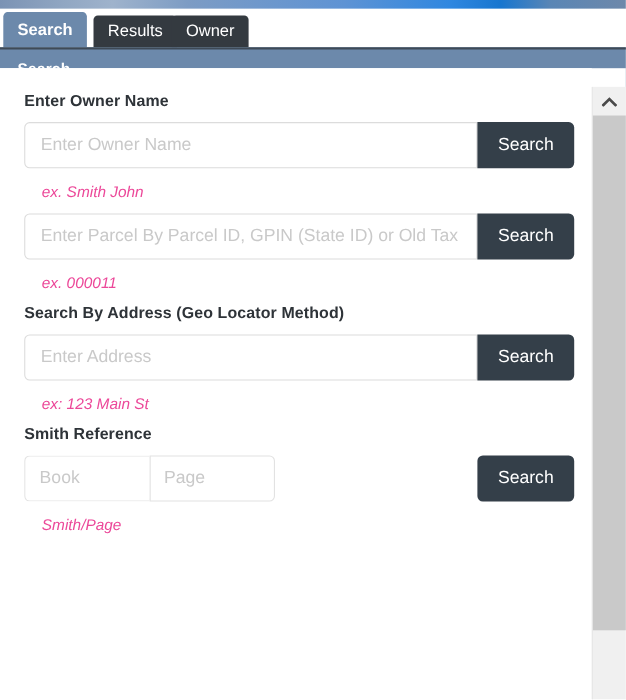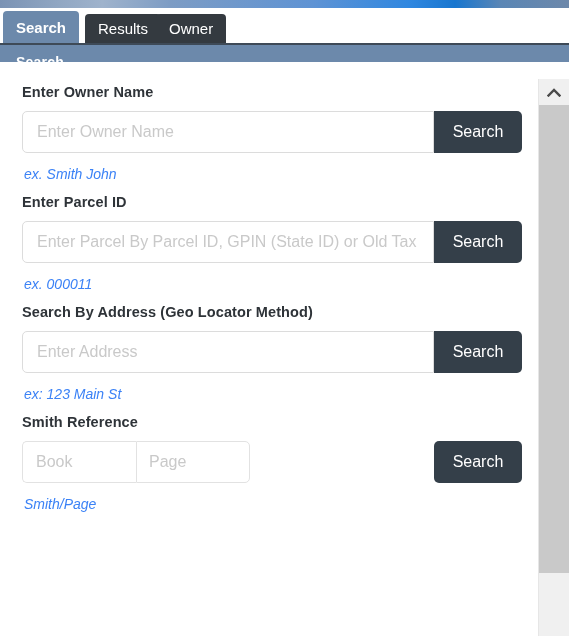--- a/index.html
+++ b/index.html
@@ -153,23 +153,23 @@
     font-size: 16px;
     font-family: "Liberation Sans", sans-serif;
     cursor: pointer;
     display: flex;
     align-items: center;
     justify-content: center;
   }
   .hint {
     font-size: 14px;
     font-style: italic;
-    color: #3b82f6;
+    color: #ec4899;
     margin-top: 13px;
-    margin-left: 2px;
+    margin-left: 16px;
   }
 
   
   .deed-row {
     display: flex;
     align-items: stretch;
     height: 42px;
     width: 500px;
     margin-top: 2px;
   }
@@ -265,21 +265,20 @@
     <div class="form-group">
       <div class="field-label">Enter Owner Name</div>
       <div class="input-row">
         <input class="txt-input" type="text" placeholder="Enter Owner Name" style="">
         <button class="btn-search">Search</button>
       </div>
       <div class="hint">ex. Smith John</div>
     </div>
 
     <div class="form-group">
-      <div class="field-label">Enter Parcel ID</div>
       <div class="input-row">
         <input class="txt-input" type="text" placeholder="Enter Parcel By Parcel ID, GPIN (State ID) or Old Tax ID" style="">
         <button class="btn-search">Search</button>
       </div>
       <div class="hint">ex. 000011</div>
     </div>
 
     <div class="form-group">
       <div class="field-label">Search By Address (Geo Locator Method)</div>
       <div class="input-row">

